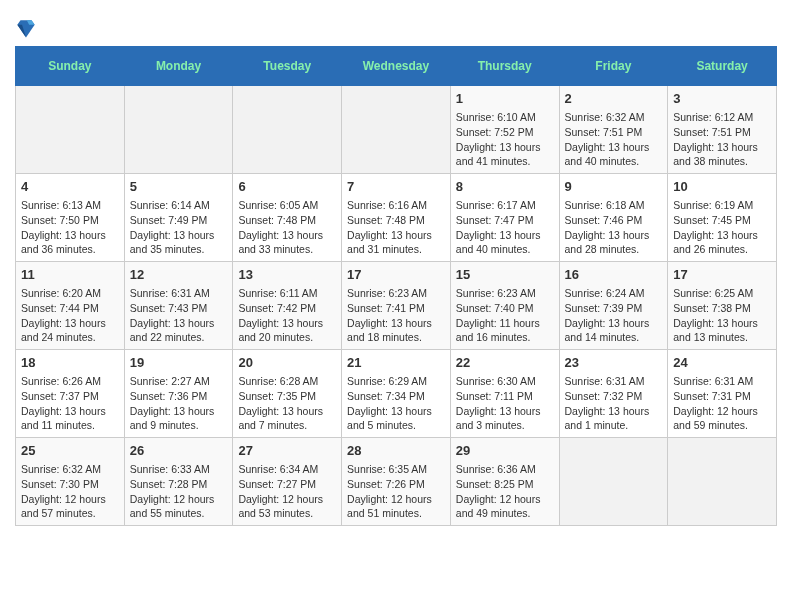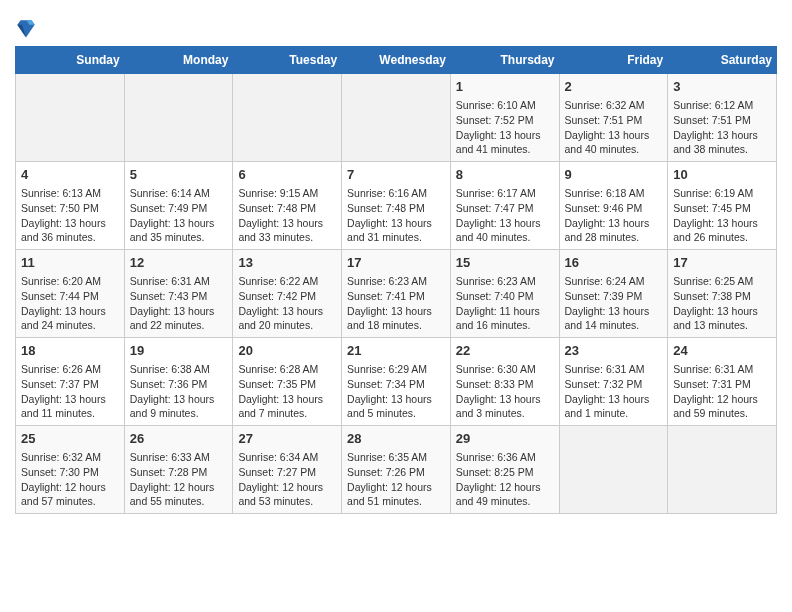--- a/index.html
+++ b/index.html
@@ -47,23 +47,23 @@
       color: #444;
       margin-top: 2px;
     }
     table {
       width: 100%;
       border-collapse: collapse;
       font-size: 11px;
     }
     thead tr th {
       background-color: #2a6db5;
-      color: #ffffff;
-      padding: 6px 4px;
-      text-align: right;
+      color: #86efac;
+      padding: 12px 4px;
+      text-align: center;
       font-size: 12px;
       font-weight: bold;
       border: 1px solid #2a6db5;
     }
     tbody tr td {
       border: 1px solid #ccc;
       vertical-align: top;
       padding: 4px 5px;
       min-height: 70px;
       height: 80px;
@@ -157,40 +157,40 @@
           <div class="day-info">Daylight: 13 hours and 36 minutes.</div>
         </td>
         <td>
           <span class="day-num">5</span>
           <div class="day-info">Sunrise: 6:14 AM</div>
           <div class="day-info">Sunset: 7:49 PM</div>
           <div class="day-info">Daylight: 13 hours and 35 minutes.</div>
         </td>
         <td>
           <span class="day-num">6</span>
-          <div class="day-info">Sunrise: 9:15 AM</div>
+          <div class="day-info">Sunrise: 6:05 AM</div>
           <div class="day-info">Sunset: 7:48 PM</div>
           <div class="day-info">Daylight: 13 hours and 33 minutes.</div>
         </td>
         <td>
           <span class="day-num">7</span>
           <div class="day-info">Sunrise: 6:16 AM</div>
           <div class="day-info">Sunset: 7:48 PM</div>
           <div class="day-info">Daylight: 13 hours and 31 minutes.</div>
         </td>
         <td>
           <span class="day-num">8</span>
           <div class="day-info">Sunrise: 6:17 AM</div>
           <div class="day-info">Sunset: 7:47 PM</div>
           <div class="day-info">Daylight: 13 hours and 40 minutes.</div>
         </td>
         <td>
           <span class="day-num">9</span>
           <div class="day-info">Sunrise: 6:18 AM</div>
-          <div class="day-info">Sunset: 9:46 PM</div>
+          <div class="day-info">Sunset: 7:46 PM</div>
           <div class="day-info">Daylight: 13 hours and 28 minutes.</div>
         </td>
         <td>
           <span class="day-num">10</span>
           <div class="day-info">Sunrise: 6:19 AM</div>
           <div class="day-info">Sunset: 7:45 PM</div>
           <div class="day-info">Daylight: 13 hours and 26 minutes.</div>
         </td>
       </tr>
       <tr>
@@ -201,21 +201,21 @@
           <div class="day-info">Daylight: 13 hours and 24 minutes.</div>
         </td>
         <td>
           <span class="day-num">12</span>
           <div class="day-info">Sunrise: 6:31 AM</div>
           <div class="day-info">Sunset: 7:43 PM</div>
           <div class="day-info">Daylight: 13 hours and 22 minutes.</div>
         </td>
         <td>
           <span class="day-num">13</span>
-          <div class="day-info">Sunrise: 6:22 AM</div>
+          <div class="day-info">Sunrise: 6:11 AM</div>
           <div class="day-info">Sunset: 7:42 PM</div>
           <div class="day-info">Daylight: 13 hours and 20 minutes.</div>
         </td>
         <td>
           <span class="day-num">17</span>
           <div class="day-info">Sunrise: 6:23 AM</div>
           <div class="day-info">Sunset: 7:41 PM</div>
           <div class="day-info">Daylight: 13 hours and 18 minutes.</div>
         </td>
         <td>
@@ -239,40 +239,40 @@
       </tr>
       <tr>
         <td>
           <span class="day-num">18</span>
           <div class="day-info">Sunrise: 6:26 AM</div>
           <div class="day-info">Sunset: 7:37 PM</div>
           <div class="day-info">Daylight: 13 hours and 11 minutes.</div>
         </td>
         <td>
           <span class="day-num">19</span>
-          <div class="day-info">Sunrise: 6:38 AM</div>
+          <div class="day-info">Sunrise: 2:27 AM</div>
           <div class="day-info">Sunset: 7:36 PM</div>
           <div class="day-info">Daylight: 13 hours and 9 minutes.</div>
         </td>
         <td>
           <span class="day-num">20</span>
           <div class="day-info">Sunrise: 6:28 AM</div>
           <div class="day-info">Sunset: 7:35 PM</div>
           <div class="day-info">Daylight: 13 hours and 7 minutes.</div>
         </td>
         <td>
           <span class="day-num">21</span>
           <div class="day-info">Sunrise: 6:29 AM</div>
           <div class="day-info">Sunset: 7:34 PM</div>
           <div class="day-info">Daylight: 13 hours and 5 minutes.</div>
         </td>
         <td>
           <span class="day-num">22</span>
           <div class="day-info">Sunrise: 6:30 AM</div>
-          <div class="day-info">Sunset: 8:33 PM</div>
+          <div class="day-info">Sunset: 7:11 PM</div>
           <div class="day-info">Daylight: 13 hours and 3 minutes.</div>
         </td>
         <td>
           <span class="day-num">23</span>
           <div class="day-info">Sunrise: 6:31 AM</div>
           <div class="day-info">Sunset: 7:32 PM</div>
           <div class="day-info">Daylight: 13 hours and 1 minute.</div>
         </td>
         <td>
           <span class="day-num">24</span>

